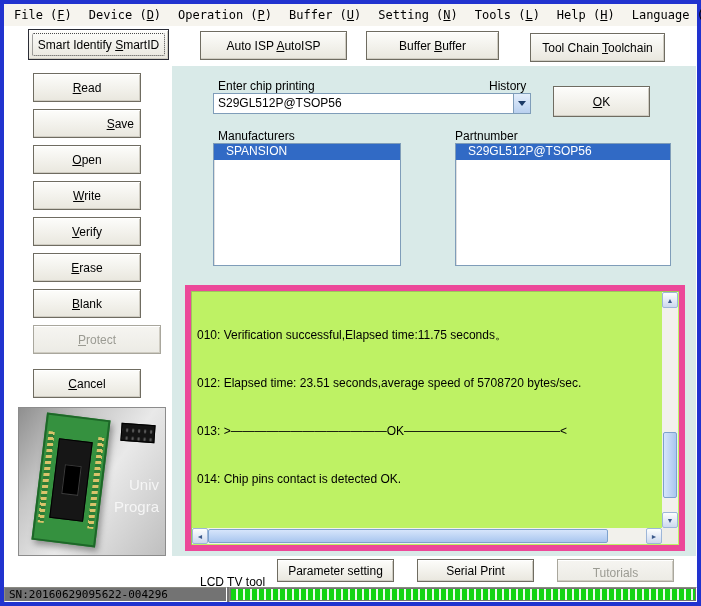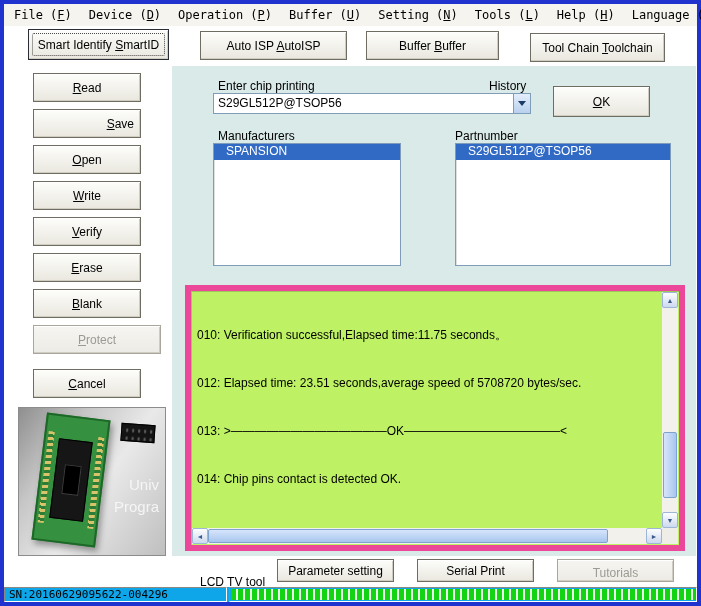--- a/index.html
+++ b/index.html
@@ -147,21 +147,21 @@
     background:linear-gradient(#d6e5fb,#a9c6ef);
     border:1px solid #7da2ce; border-radius:2px; cursor:pointer;
   }
 
   
   .bottom-lbl { position:absolute; left:196px; top:559px; font:12px "Liberation Sans", sans-serif; white-space:pre;margin-top:12px; }
 
   
   .statusbar {
     position:absolute; left:0; right:0; top:582px; height:16px;
-    background:#0ea5e9; border-top:1px solid #ffffff;
+    background:#737373; border-top:1px solid #ffffff;
     display:flex; align-items:stretch;
   }
   .sn-cell {
     width:223px; padding:1px 4px;
     border:1px solid; border-color:#8a8a82 #ffffff #ffffff #8a8a82;
     font:11px "DejaVu Sans Mono", monospace; line-height:12px;
     white-space:pre; overflow:hidden;
   }
   .progress-cell {
     flex:1; margin-left:2px;

